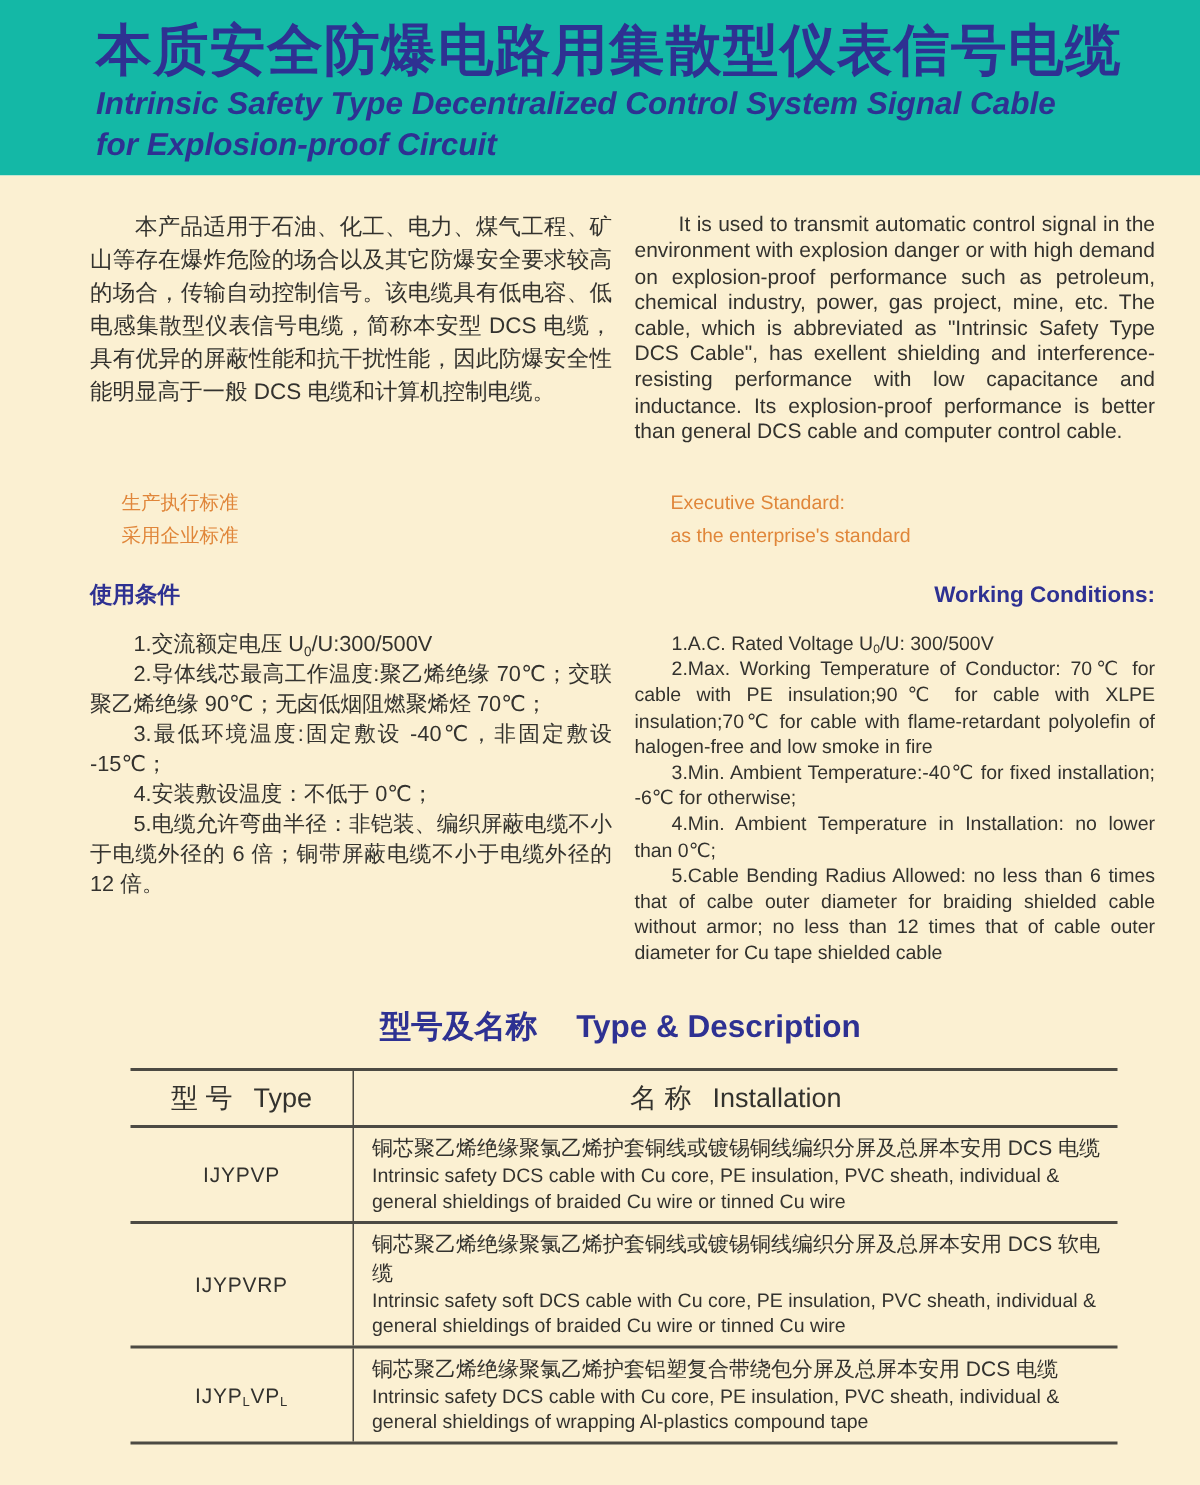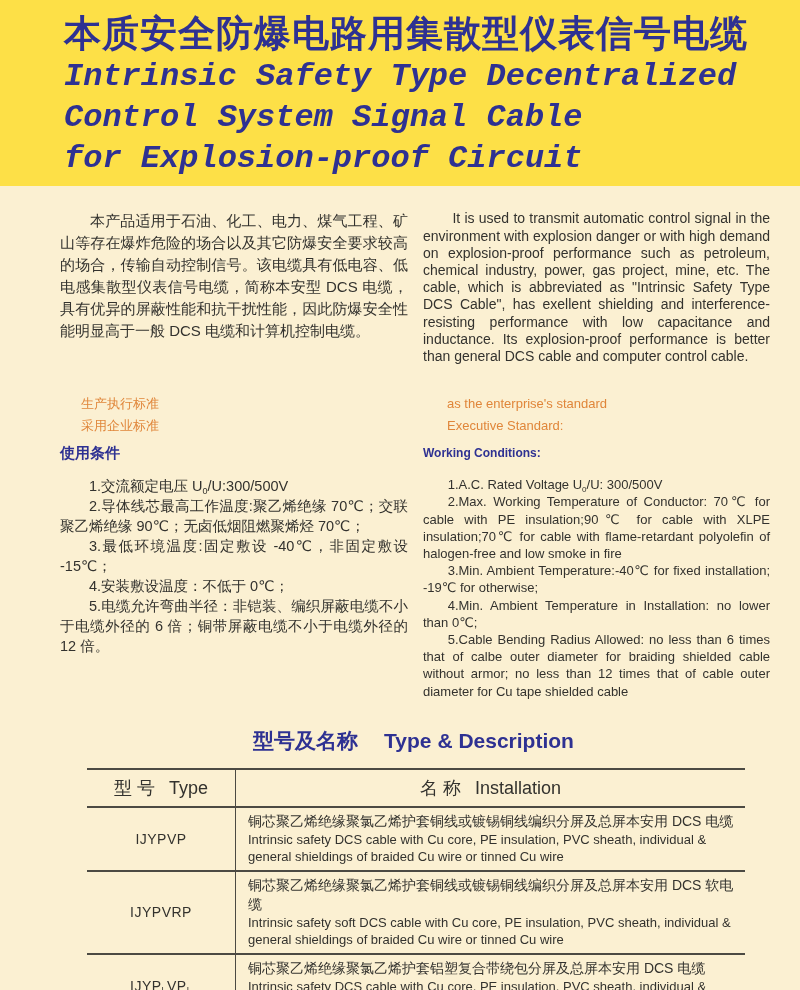--- a/index.html
+++ b/index.html
@@ -9,34 +9,34 @@
     --ink:#33322e;
     --line:#4c4a43;
   }
   html,body{margin:0;padding:0;background:#fff;}
   .page{
     width:800px;height:990px;overflow:hidden;background:#fff;
     font-family:"Liberation Sans","DejaVu Sans",sans-serif;color:var(--ink);
     display:flex;flex-direction:column;
   }
   
-  .title-block{background:#fde047;padding:13px 30px 6px 64px;}
+  .title-block{background:#14b8a6;padding:13px 30px 6px 64px;}
   .title-cn{margin:0;font-size:37px;font-weight:bold;color:var(--navy);letter-spacing:1px;line-height:1.12;}
-  .title-en{margin:3px 0 0;font-size:32px;font-weight:bold;font-style:italic;color:var(--navy);line-height:1.28;font-family:Liberation Mono, monospace;}
+  .title-en{margin:3px 0 0;font-size:21px;font-weight:bold;font-style:italic;color:var(--navy);line-height:1.28;}
   
   .content{background:var(--cream);flex:1;padding:24px 30px 0 60px;}
   .cols{display:grid;grid-template-columns:348px 347px;column-gap:15px;}
   .intro-cn{margin:0;font-size:15px;line-height:22px;text-align:justify;text-indent:2em;}
   .intro-en{margin:0;font-size:14px;line-height:17.2px;text-align:justify;text-indent:2.1em;}
   .standards{margin-top:28px;color:var(--orange);font-size:13px;line-height:22px;}
   .standards .std-cn{padding-left:21px;}
   .standards .std-en{padding-left:24px;}
-  .wc-heading{margin-top:7px;}
+  .wc-heading{margin-top:20px;}
   .wc-heading h3{margin:0;font-size:15px;font-weight:bold;color:var(--navy);line-height:18px;}
-  .wc-heading .right{text-align:left;font-size:12px;}
+  .wc-heading .right{text-align:right;font-size:15px;}
   .wc-lists{margin-top:14px;}
   .wc-cn p{margin:0;font-size:14.5px;line-height:20px;text-align:justify;text-indent:2em;}
   .wc-en p{margin:0;font-size:13px;line-height:17.2px;text-align:justify;text-indent:1.9em;}
   .type-heading{margin:32px 0 0 -3px;font-size:21px;font-weight:bold;color:var(--navy);line-height:18px;text-align:center;}
   .type-heading .en-part{margin-left:26px;}
   
   .type-table{margin:18px 0 0 27px;width:658px;border-collapse:collapse;table-layout:fixed;}
   .type-table th,.type-table td{vertical-align:middle;}
   .type-table thead th{
     border-top:2px solid var(--line);border-bottom:2px solid var(--line);
@@ -67,42 +67,42 @@
       <p class="intro-cn">本产品适用于石油、化工、电力、煤气工程、矿山等存在爆炸危险的场合以及其它防爆安全要求较高的场合，传输自动控制信号。该电缆具有低电容、低电感集散型仪表信号电缆，简称本安型 DCS 电缆，具有优异的屏蔽性能和抗干扰性能，因此防爆安全性能明显高于一般 DCS 电缆和计算机控制电缆。</p>
       <p class="intro-en">It is used to transmit automatic control signal in the environment with explosion danger or with high demand on explosion-proof performance such as petroleum, chemical industry, power, gas project, mine, etc. The cable, which is abbreviated as "Intrinsic Safety Type DCS Cable", has exellent shielding and interference-resisting performance with low capacitance and inductance. Its explosion-proof performance is better than general DCS cable and computer control cable.</p>
     </div>
 
     <div class="cols standards">
       <div class="std-cn">
         <div>生产执行标准</div>
         <div>采用企业标准</div>
       </div>
       <div class="std-en">
+        <div>Executive Standard:</div>
         <div>as the enterprise's standard</div>
-        <div>Executive Standard:</div>
       </div>
     </div>
 
     <div class="cols wc-heading">
       <h3>使用条件</h3>
       <h3 class="right">Working Conditions:</h3>
     </div>
 
     <div class="cols wc-lists">
       <div class="wc-cn">
         <p>1.交流额定电压 U<sub>0</sub>/U:300/500V</p>
         <p>2.导体线芯最高工作温度:聚乙烯绝缘 70℃；交联聚乙烯绝缘 90℃；无卤低烟阻燃聚烯烃 70℃；</p>
         <p>3.最低环境温度:固定敷设 -40℃，非固定敷设 -15℃；</p>
         <p>4.安装敷设温度：不低于 0℃；</p>
         <p>5.电缆允许弯曲半径：非铠装、编织屏蔽电缆不小于电缆外径的 6 倍；铜带屏蔽电缆不小于电缆外径的 12 倍。</p>
       </div>
       <div class="wc-en">
         <p>1.A.C. Rated Voltage U<sub>0</sub>/U: 300/500V</p>
         <p>2.Max. Working Temperature of Conductor: 70℃ for cable with PE insulation;90℃ for cable with XLPE insulation;70℃ for cable with flame-retardant polyolefin of halogen-free and low smoke in fire</p>
-        <p>3.Min. Ambient  Temperature:-40℃ for fixed installation; -19℃ for otherwise;</p>
+        <p>3.Min. Ambient  Temperature:-40℃ for fixed installation; -6℃ for otherwise;</p>
         <p>4.Min. Ambient Temperature in Installation: no lower than 0℃;</p>
         <p>5.Cable Bending Radius Allowed:  no less than 6 times that of calbe outer diameter for braiding shielded cable without armor; no less than 12 times that of cable outer diameter for Cu tape shielded cable</p>
       </div>
     </div>
 
     <h3 class="type-heading"><span>型号及名称</span><span class="en-part">Type &amp; Description</span></h3>
 
     <table class="type-table">
       <thead>
         <tr>

